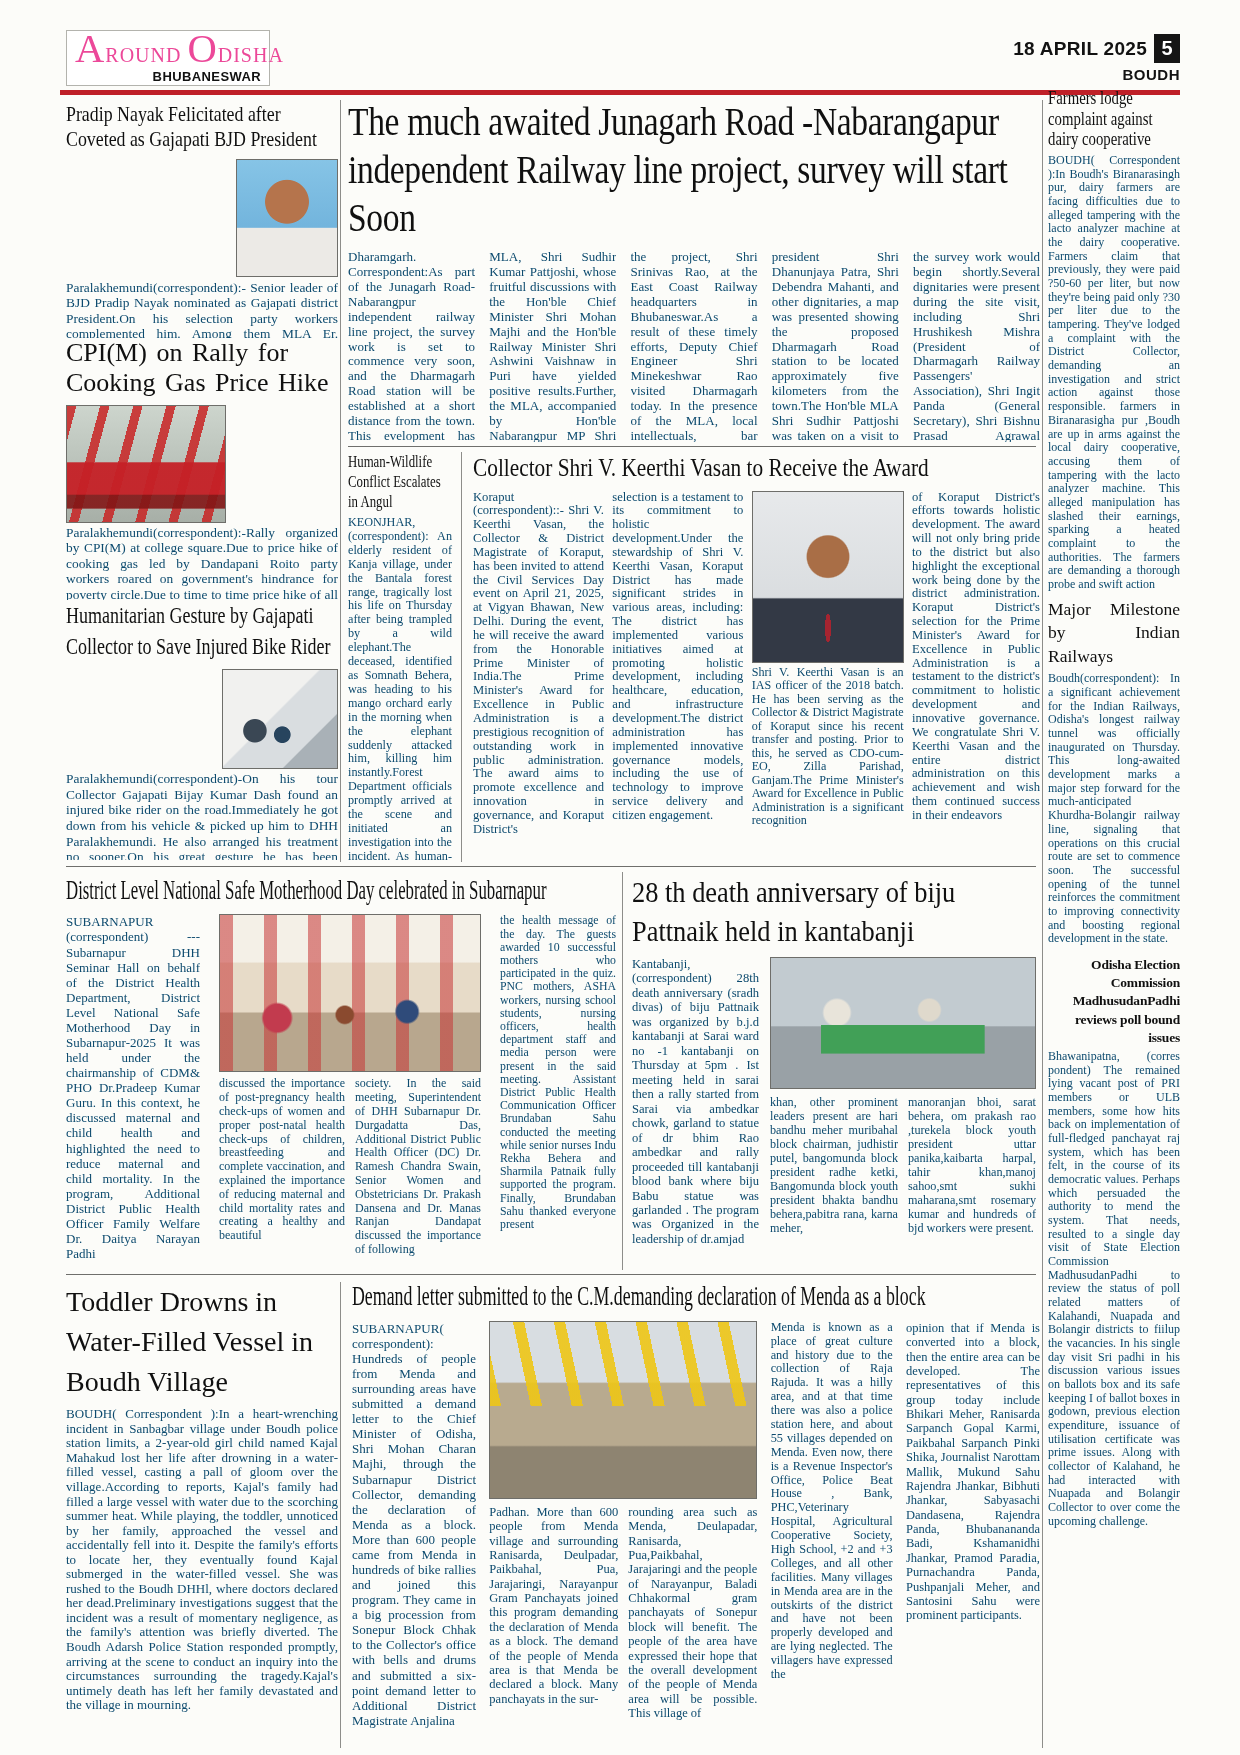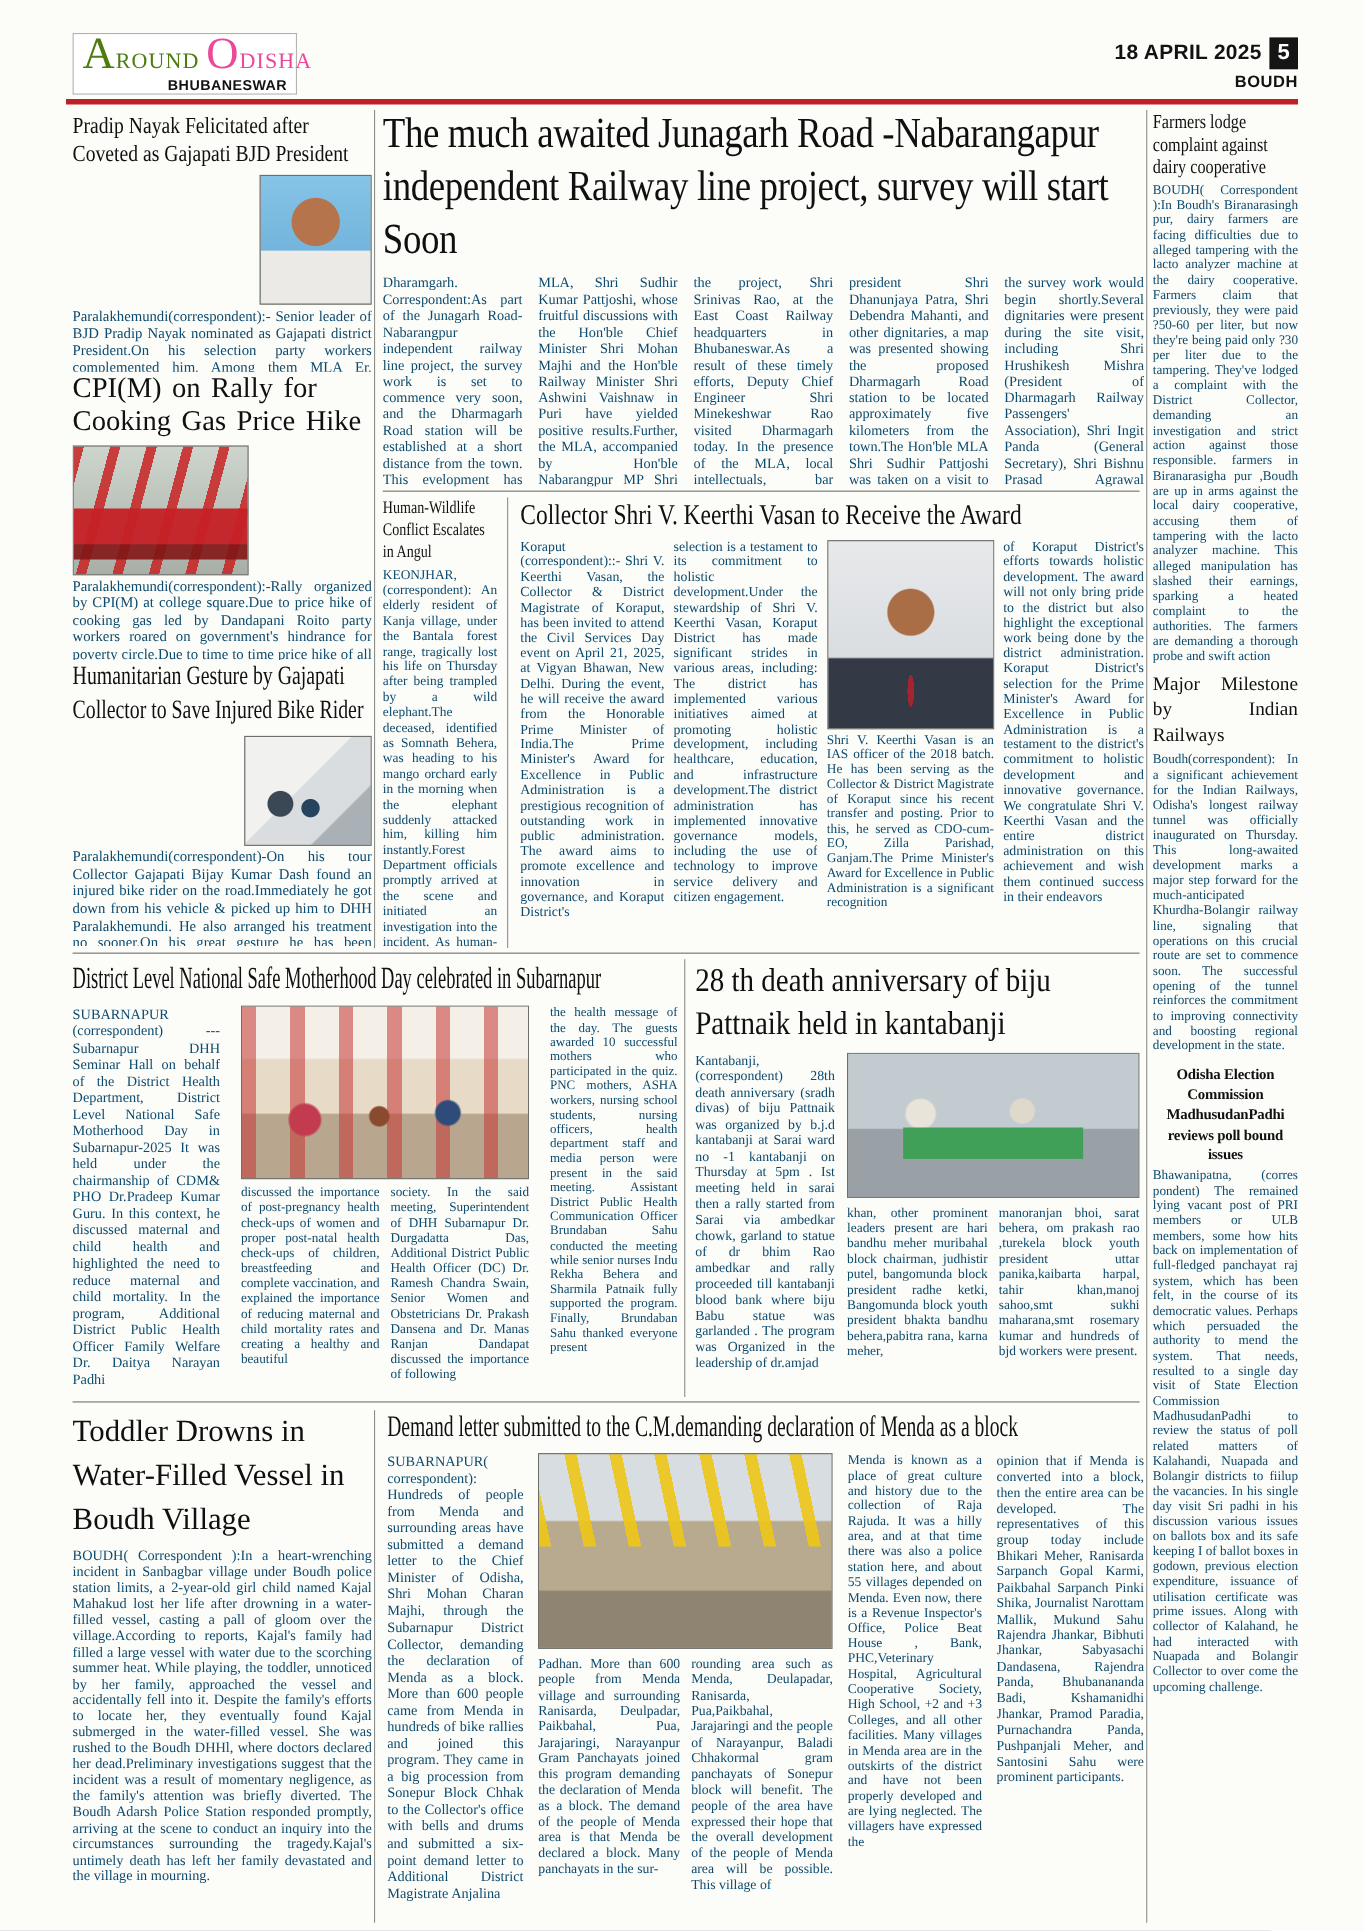--- a/index.html
+++ b/index.html
@@ -14,21 +14,21 @@
   .vrule { position:absolute; width:1px; background:#8d8d8a; }
   .hrule { position:absolute; height:1px; background:#6f6f6c; }
   .photo { border:1px solid #6e6e6a; box-sizing:border-box; background-color:#cfcfcb; }
 
   
   .logo-box { position:absolute; left:66px; top:30px; width:204px; height:56px; border:1px solid #b3b3ad;
               background:#fff; padding:2px 8px 0 8px; box-sizing:border-box; text-align:right; }
   .logo-line { font-size:29px; line-height:32px; letter-spacing:1px; white-space:nowrap; }
   .logo-w { display:inline-block; font-variant:small-caps; }
   .logo-w::first-letter { font-size:1.4em; }
-  .logo-w1 { color:#4d7c0f; }
+  .logo-w1 { color:#ec4899; }
   .logo-w2 { color:#ec4899; margin-left:6px; }
   .logo-city { font-family:"Liberation Sans", sans-serif; font-weight:bold; font-size:13px; color:#111;
                letter-spacing:.4px; margin-top:1px; }
   .date-block { position:absolute; right:60px; top:34px; text-align:right; font-family:"Liberation Sans", sans-serif; }
   .date-row { display:flex; align-items:center; justify-content:flex-end; gap:7px; }
   .date-txt { font-weight:bold; font-size:19px; color:#121212; letter-spacing:.3px; }
   .page-badge { background:#151515; color:#fff; font-weight:bold; font-size:20px; width:26px; height:29px;
                 display:flex; align-items:center; justify-content:center; }
   .day-txt { font-weight:bold; font-size:15px; color:#121212; margin-top:3px; letter-spacing:.5px; }
   .red-rule { position:absolute; left:60px; top:90px; width:1120px; height:5px; background:#bf2028; }
@@ -149,31 +149,31 @@
         <div class="col body-txt" style="width:131px;font-size:12.6px;line-height:1.1;">selection is a testament to its commitment to holistic development.Under the stewardship of Shri V. Keerthi Vasan, Koraput District has made significant strides in various areas, including: The district has implemented various initiatives aimed at promoting holistic development, including healthcare, education, and infrastructure development.The district administration has implemented innovative governance models, including the use of technology to improve service delivery and citizen engagement.</div>
         <div class="col" style="width:152px;">
           <div class="photo ph-keerthi"></div>
           <div class="body-txt" style="font-size:12.1px;line-height:1.12;margin-top:3px;">Shri V. Keerthi Vasan is an IAS officer of the 2018 batch. He has been serving as the Collector &amp; District Magistrate of Koraput since his recent transfer and posting. Prior to this, he served as CDO-cum-EO, Zilla Parishad, Ganjam.The Prime Minister's Award for Excellence in Public Administration is a significant recognition</div>
         </div>
         <div class="col body-txt" style="width:128px;font-size:12.6px;line-height:1.1;">of Koraput District's efforts towards holistic development. The award will not only bring pride to the district but also highlight the exceptional work being done by the district administration. Koraput District's selection for the Prime Minister's Award for Excellence in Public Administration is a testament to the district's commitment to holistic development and innovative governance. We congratulate Shri V. Keerthi Vasan and the entire district administration on this achievement and wish them continued success in their endeavors</div>
       </div>
     </article>
   </div>
 
-  <div class="abs" style="left:1048px;top:100px;width:132px;height:1648px;overflow:hidden;">
+  <div class="abs" style="left:1048px;top:88px;width:132px;height:1648px;overflow:hidden;">
     <article>
       <h3 class="art-h cond" style="font-size:18px;line-height:1.15;transform:scaleX(.82);width:122%;">Farmers lodge complaint against dairy cooperative</h3>
       <div class="body-txt" style="font-size:12px;line-height:1.14;margin-top:4px;">BOUDH( Correspondent ):In Boudh's Biranarasingh pur, dairy farmers are facing difficulties due to alleged tampering with the lacto analyzer machine at the dairy cooperative. Farmers claim that previously, they were paid ?50-60 per liter, but now they're being paid only ?30 per liter due to the tampering. They've lodged a complaint with the District Collector, demanding an investigation and strict action against those responsible. farmers in Biranarasigha pur ,Boudh are up in arms against the local dairy cooperative, accusing them of tampering with the lacto analyzer machine. This alleged manipulation has slashed their earnings, sparking a heated complaint to the authorities. The farmers are demanding a thorough probe and swift action</div>
     </article>
     <article style="margin-top:6px;">
       <h3 class="art-h" style="font-size:17.5px;line-height:1.35;text-align:justify;">Major Milestone by Indian Railways</h3>
       <div class="body-txt" style="font-size:12px;line-height:1.14;margin-top:4px;">Boudh(correspondent): In a significant achievement for the Indian Railways, Odisha's longest railway tunnel was officially inaugurated on Thursday. This long-awaited development marks a major step forward for the much-anticipated Khurdha-Bolangir railway line, signaling that operations on this crucial route are set to commence soon. The successful opening of the tunnel reinforces the commitment to improving connectivity and boosting regional development in the state.</div>
     </article>
     <article style="margin-top:10px;">
-      <h3 class="art-h" style="font-size:13.5px;line-height:1.35;font-weight:bold;text-align:center;letter-spacing:-0.2px;">Odisha Election Commission MadhusudanPadhi reviews poll bound issues</h3>
+      <h3 class="art-h" style="font-size:13.5px;line-height:1.35;font-weight:bold;text-align:right;letter-spacing:-0.2px;">Odisha Election Commission MadhusudanPadhi reviews poll bound issues</h3>
       <div class="body-txt" style="font-size:12px;line-height:1.14;margin-top:3px;">Bhawanipatna, (corres pondent)  The remained lying vacant post of PRI members or ULB members, some how hits back on implementation of full-fledged panchayat raj system, which has been felt, in the course of its democratic values. Perhaps which persuaded the authority to mend the system. That needs, resulted to a single day visit of State Election Commission MadhusudanPadhi to review the status of poll related matters of Kalahandi, Nuapada and Bolangir districts to fiilup the vacancies. In his single day visit Sri padhi in his discussion various issues on ballots box and its safe keeping I of ballot boxes in godown, previous election expenditure, issuance of utilisation certificate was prime issues. Along with collector of Kalahand, he had interacted with Nuapada and Bolangir Collector to over come the upcoming challenge.</div>
     </article>
   </div>
 
   <div class="abs" style="left:66px;top:872px;width:550px;height:398px;overflow:hidden;">
     <h2 class="art-h cond" style="font-size:28px;line-height:1.3;white-space:nowrap;transform:scaleX(.6);width:166%;">District Level National Safe Motherhood Day celebrated in Subarnapur</h2>
     <div class="cols" style="margin-top:6px;height:352px;">
       <div class="col body-txt" style="width:134px;font-size:13px;line-height:1.16;">SUBARNAPUR (correspondent) --- Subarnapur DHH Seminar Hall on behalf of the District Health Department, District Level National Safe Motherhood Day in Subarnapur-2025 It was held under the chairmanship of CDM&amp; PHO Dr.Pradeep Kumar Guru. In this context, he discussed maternal and child health and highlighted the need to reduce maternal and child mortality. In the program, Additional District Public Health Officer Family Welfare Dr. Daitya Narayan Padhi</div>
       <div class="col" style="width:262px;">
         <div class="photo ph-mother"></div>

